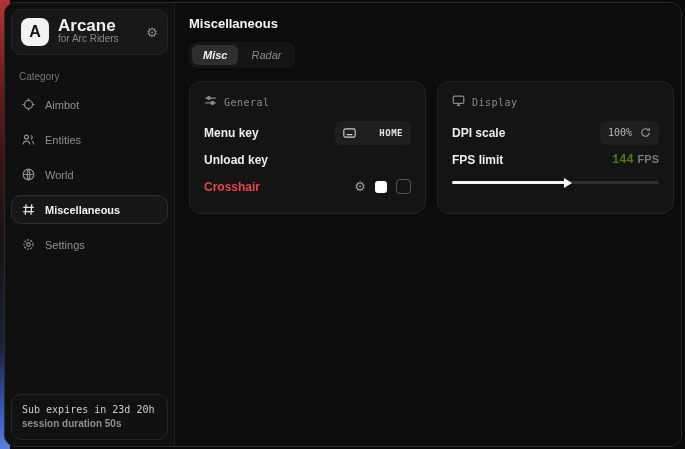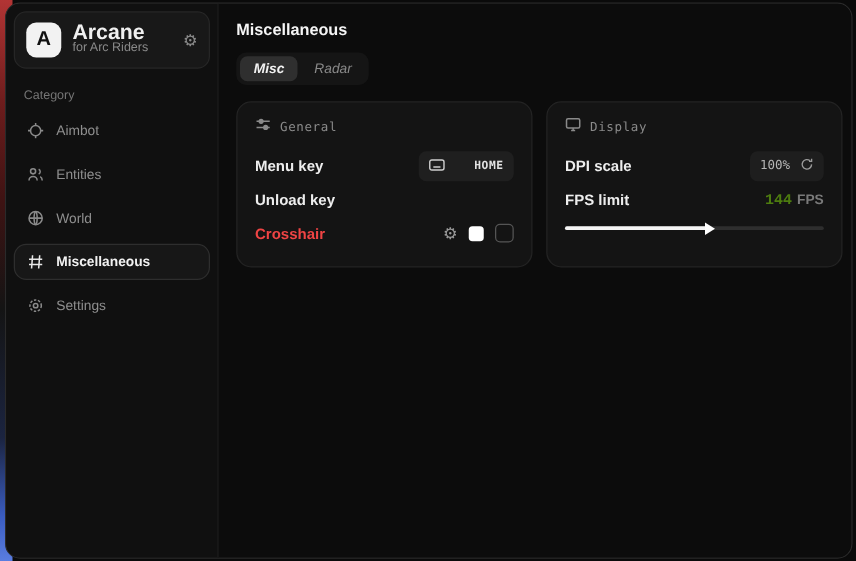--- a/index.html
+++ b/index.html
@@ -225,20 +225,24 @@
               <circle cx="8" cy="8" r="5.6" stroke-dasharray="2.4 1.6"></circle>
           </svg>
         </span>
         <span>Settings</span>
       </div>
 
     </div>
 
     <div class="sidebar-spacer"></div>
 
+    <div class="footer-card">
+      <div class="footer-line1">Sub expires in 23d 20h</div>
+      <div class="footer-line2">session duration 50s</div>
+    </div>
 
   </div>
 
   <div class="main">
 
     <div class="page-title">Miscellaneous</div>
 
     <div class="tabs">
       <div class="tab selected">Misc</div>
       <div class="tab">Radar</div>

